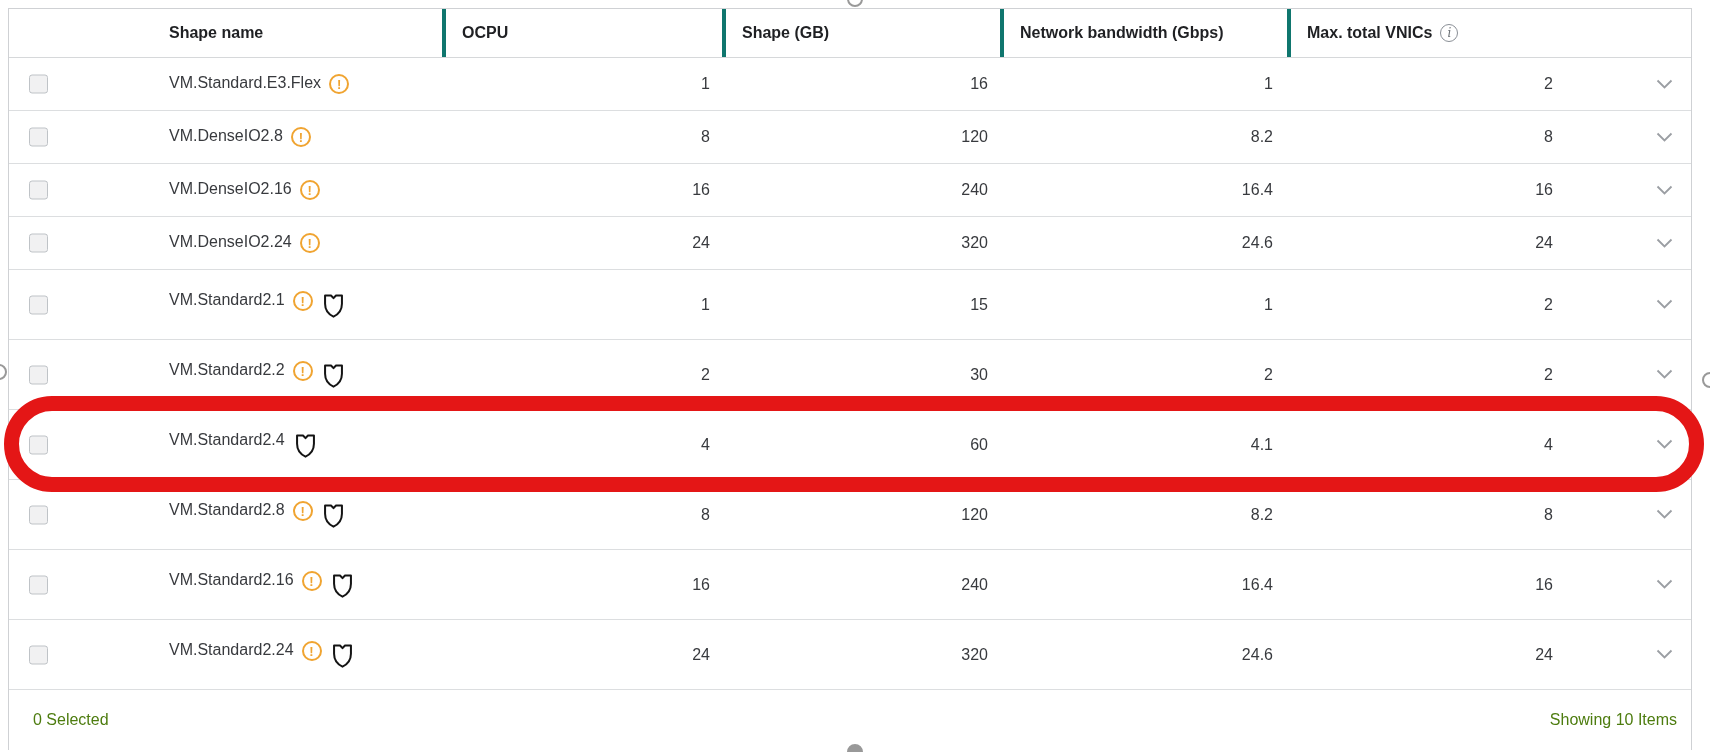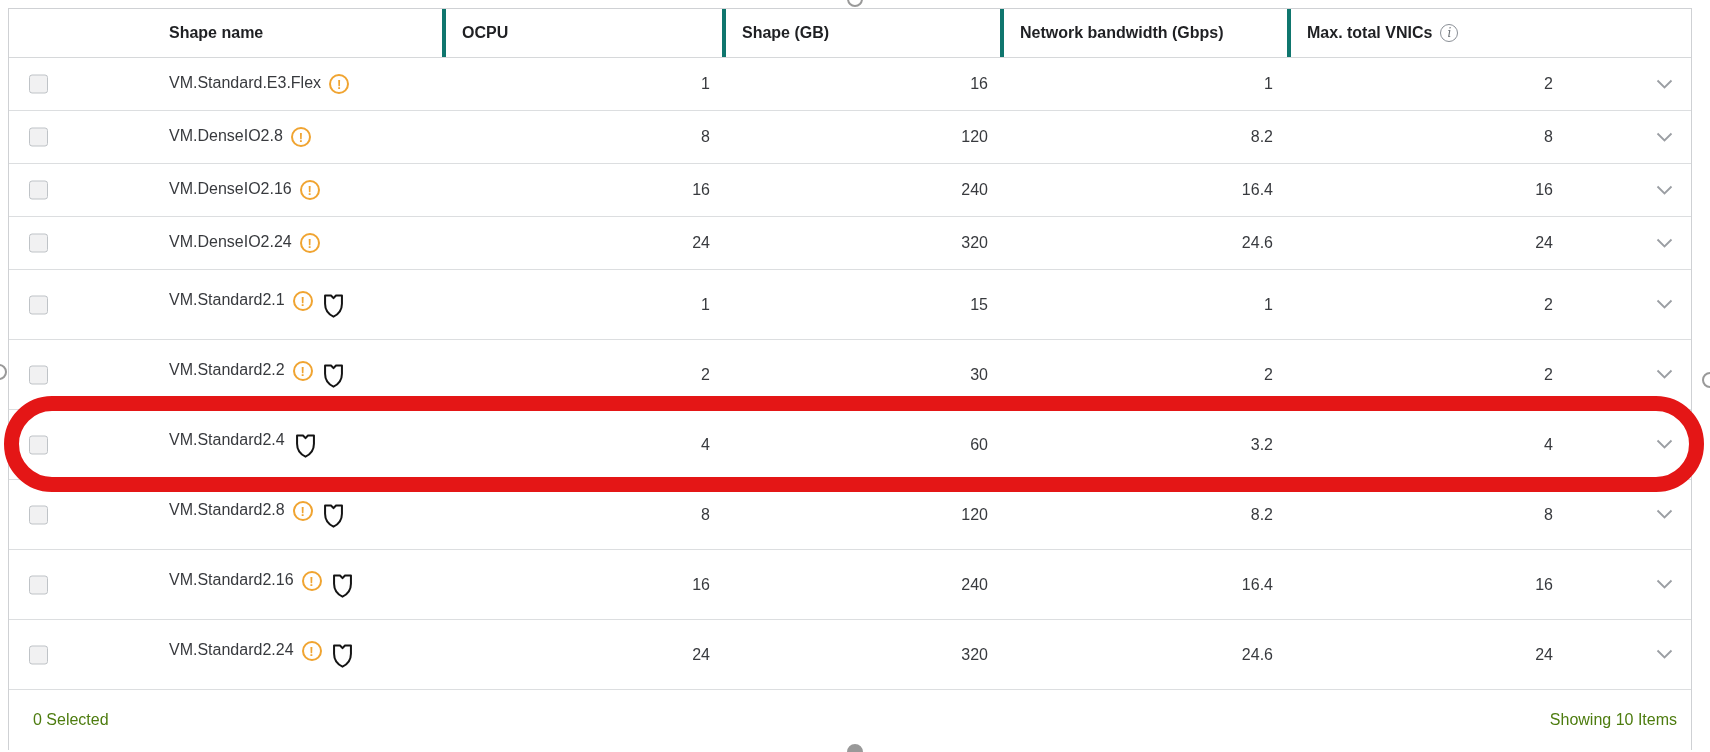--- a/index.html
+++ b/index.html
@@ -232,21 +232,21 @@
       <span class="shape-name">VM.Standard2.4</span>
 
       <span class="shield-icon">
         <svg width="23" height="27" viewBox="0 0 24 28">
           <path d="M3.2 4.6 L9.4 4.6 L12 7.4 L14.6 4.6 L20.8 4.6 L20.8 13.2 C20.8 19.6 17.3 24.1 12 26.7 C6.7 24.1 3.2 19.6 3.2 13.2 Z" fill="none" stroke="#141414" stroke-width="2.1" stroke-linejoin="round"></path>
         </svg>
       </span>
     </div>
     <div class="td td-num td-ocpu">4</div>
     <div class="td td-num td-mem">60</div>
-    <div class="td td-num td-bw">3.2</div>
+    <div class="td td-num td-bw">4.1</div>
     <div class="td td-num td-vnic">4</div>
     <div class="td td-chev">
       <svg width="17" height="11" viewBox="0 0 17 11">
         <polyline points="1.5,1.5 8.5,8.5 15.5,1.5" fill="none" stroke="#9b9ea3" stroke-width="1.8"></polyline>
       </svg>
     </div>
   </div>
       <div class="row row-tall">
     <div class="td td-name">
       <span class="checkbox"></span>

